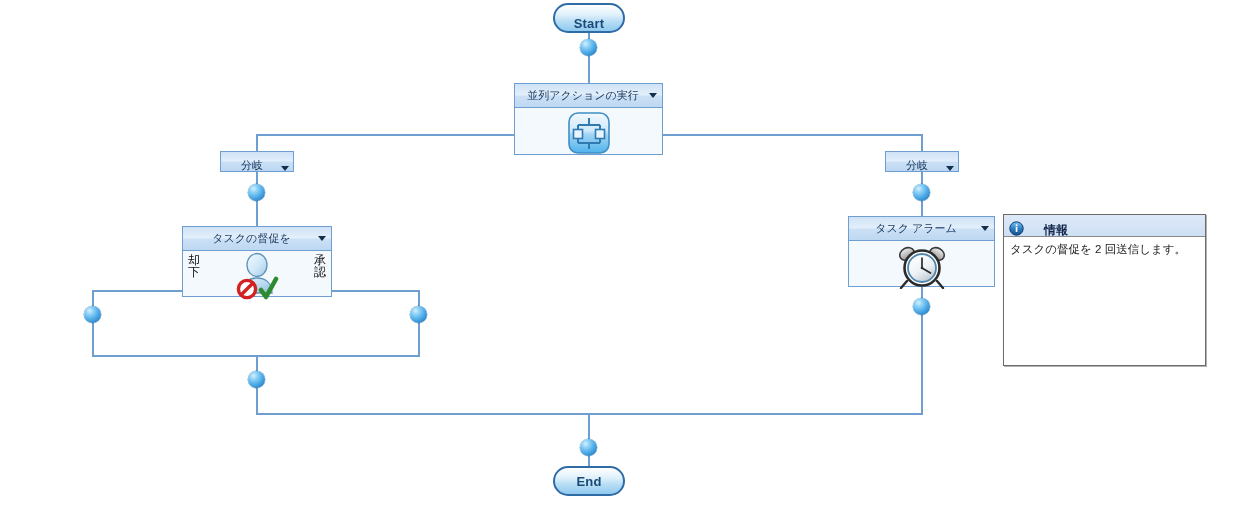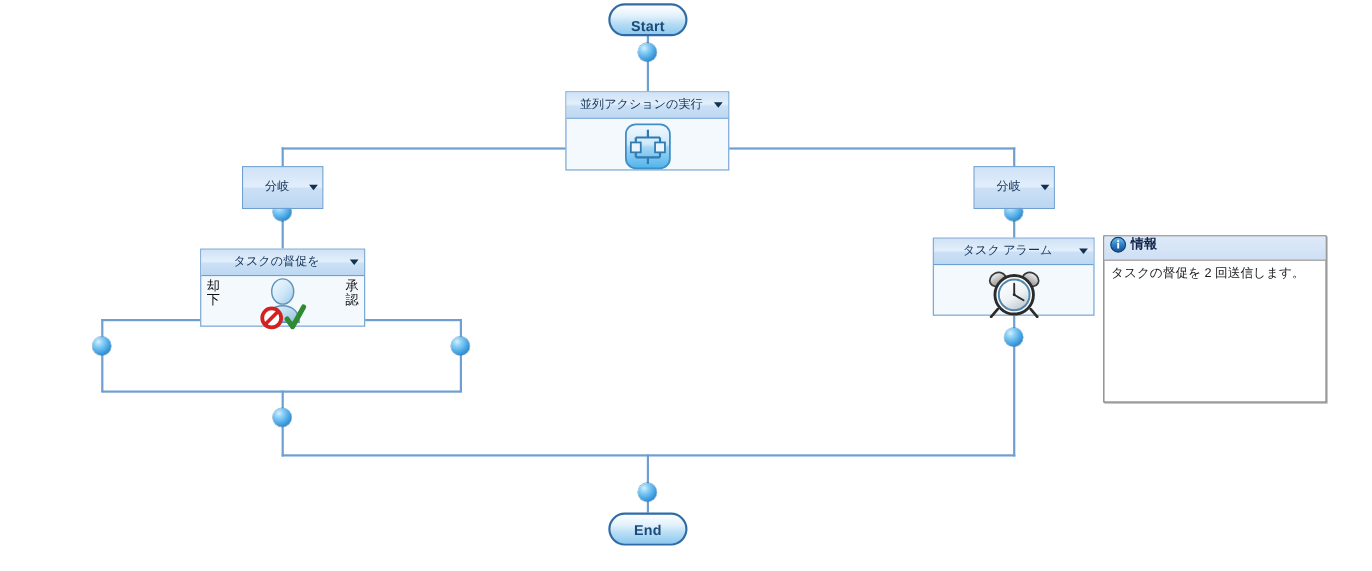--- a/index.html
+++ b/index.html
@@ -51,26 +51,26 @@
     font-size: 13px;
     font-weight: bold;
     color: #1a4b78;
     letter-spacing: 0.2px;
   }
 
   
   .branchbox {
     position: absolute;
     width: 74px;
-    height: 39px;
+    height: 21px;
     box-sizing: border-box;
     border: 1px solid #6f9fd0;
     background: linear-gradient(to bottom, #cfe2f6 0%, #e2eefb 48%, #cbe0f5 52%, #bcd7f2 100%);
     display: flex;
-    align-items: center;
+    align-items: flex-end;
     padding: 0 4px 0 6px;
     font-size: 11px;
     color: #15355c;
   }
   .branchbox .btxt {
     flex: 1;
     text-align: center;
     line-height: 1;
   }
 
@@ -136,22 +136,22 @@
     border: 1px solid #6b6b6b;
     background: #ffffff;
     box-shadow: 1px 1px 0 rgba(0,0,0,0.30);
   }
   .info-hdr {
     height: 22px;
     box-sizing: border-box;
     border-bottom: 1px solid #8a8a8a;
     background: linear-gradient(to bottom, #dce9f9 0%, #cfe0f4 100%);
     display: flex;
-    align-items: flex-start;
-    gap: 4px;
+    align-items: flex-end;
+    gap: 20px;
     padding: 0 5px;
   }
   .info-title {
     font-size: 12px;
     font-weight: bold;
     color: #11254a;
     line-height: 1;
   }
   .info-body {
     padding: 5px 6px;

